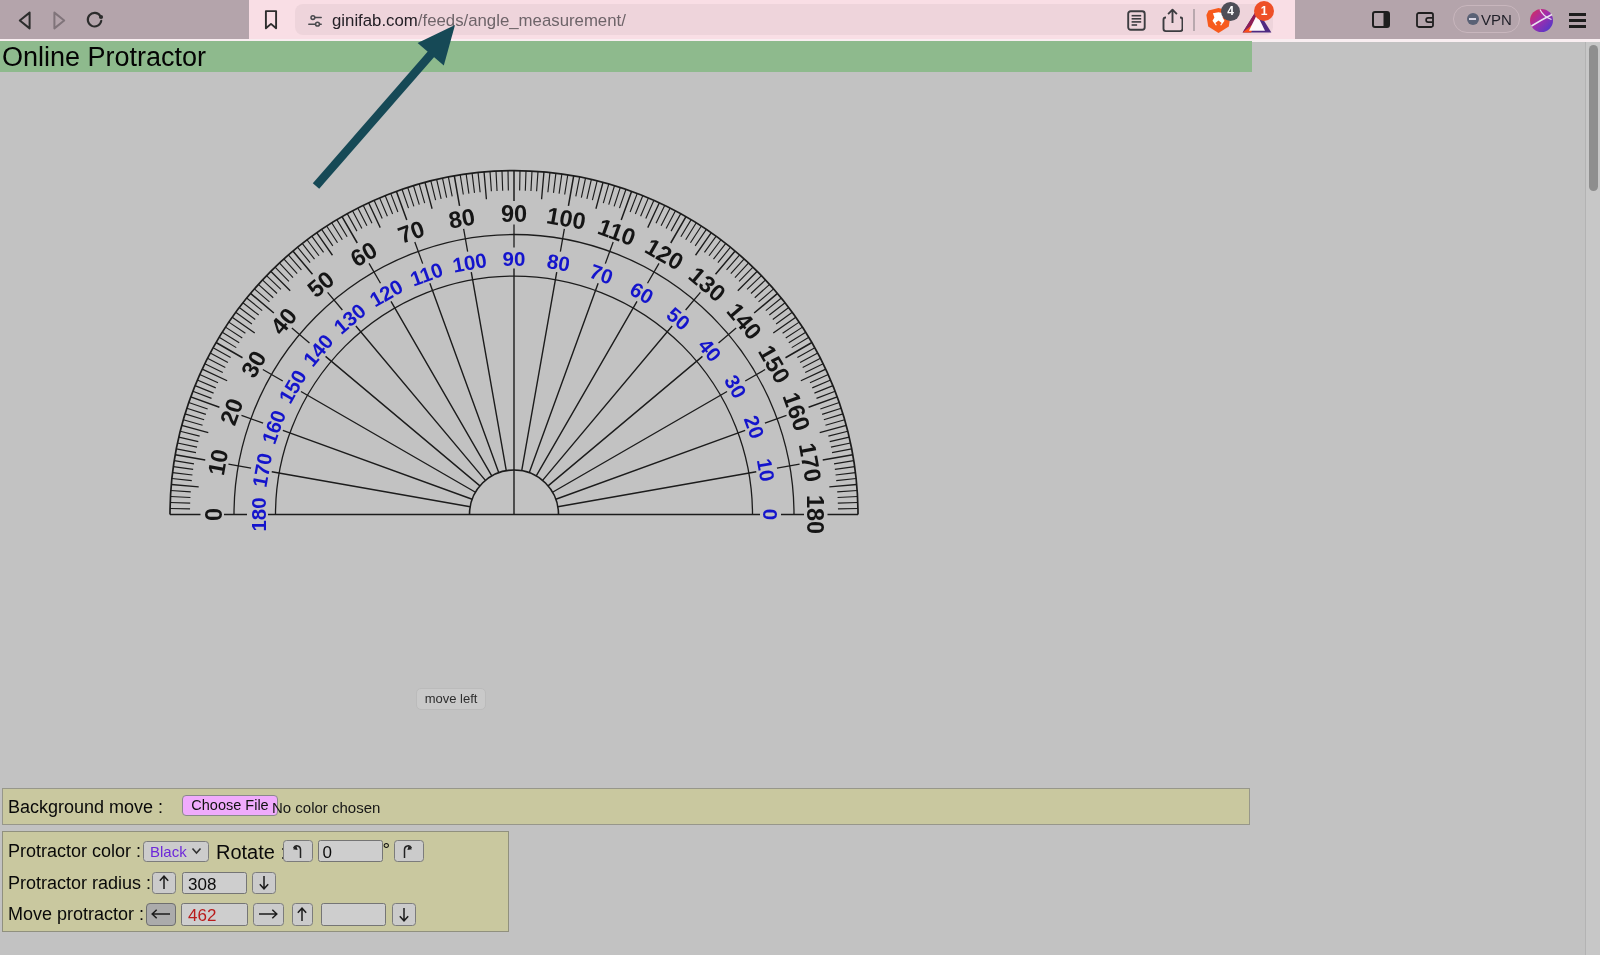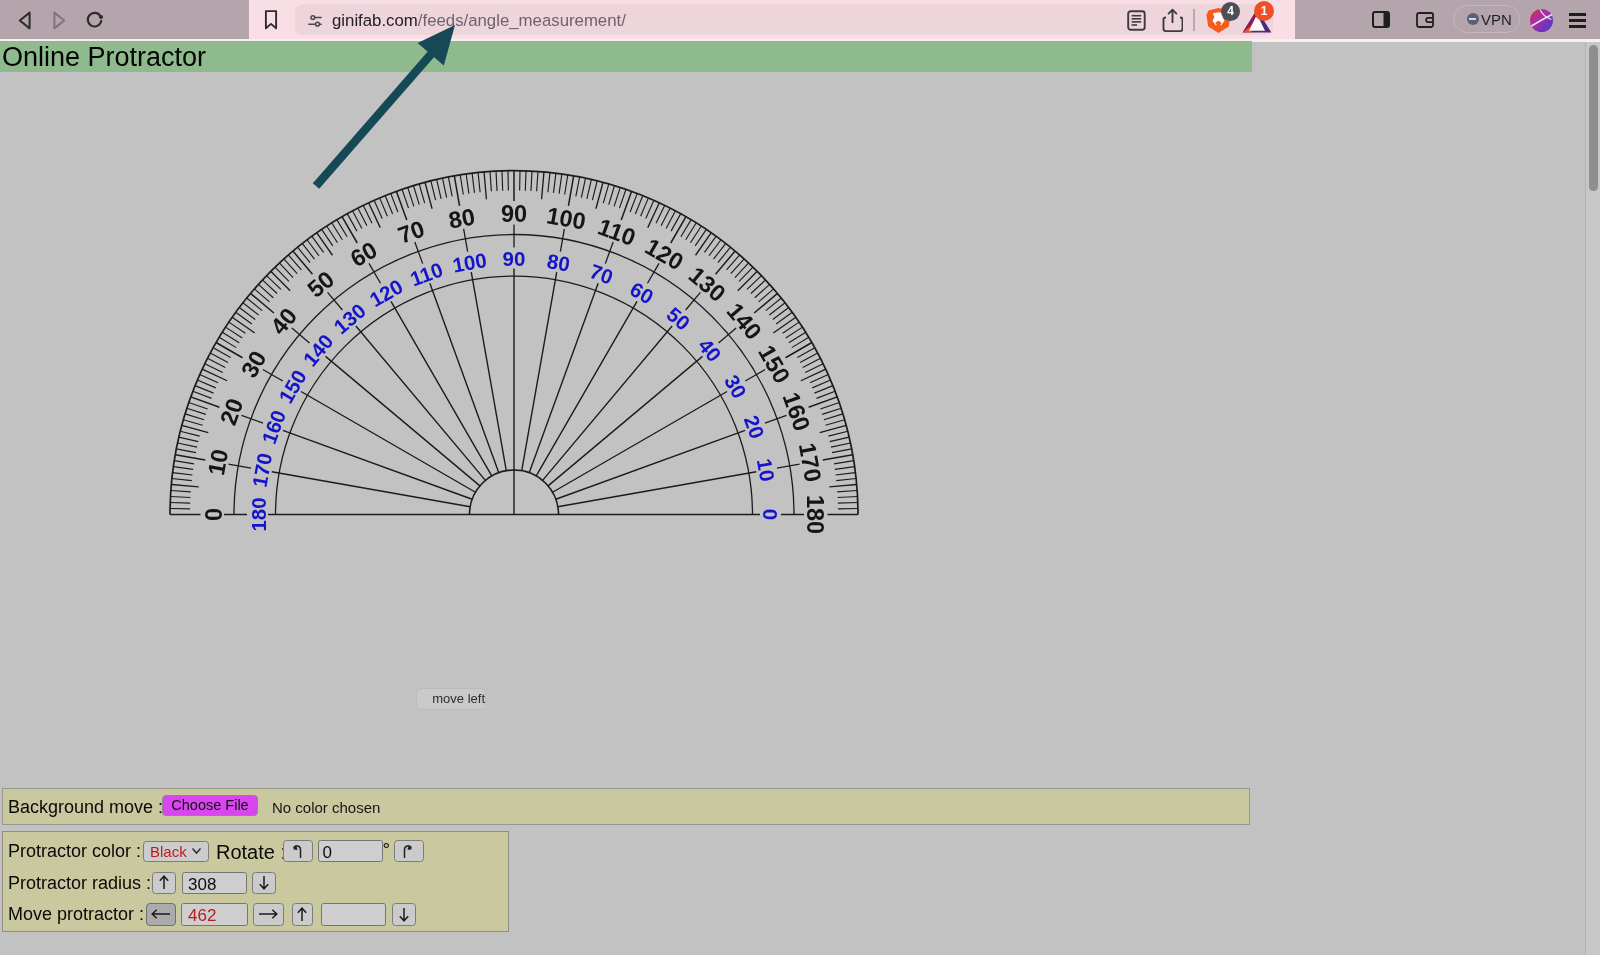--- a/index.html
+++ b/index.html
@@ -159,32 +159,32 @@
       <text transform="translate(766.11 470.05) rotate(80)" text-anchor="middle" dy="7.5">10</text>
       <text transform="translate(770 514.5) rotate(90)" text-anchor="middle" dy="7.5">0</text>
     </g>
   </svg>
 
 <svg class="abs" style="left:300px;top:10px" width="170" height="190" viewBox="300 10 170 190">
   <path d="M316 186 L432.5 52.5" stroke="#164956" stroke-width="8.5" fill="none"></path>
   <path d="M455 25 L443.8 65.5 L417.6 42.9 Z" fill="#164956"></path>
 </svg>
 
-<div class="abs" style="left:416px;top:688px;width:70px;height:21.5px;background:#c9c9c9;border:1px solid #bbbbbb;border-radius:5px;font-size:13px;color:#2e2e2e;text-align:right;line-height:20px">move left</div>
+<div class="abs" style="left:416px;top:688px;width:70px;height:21.5px;background:#c9c9c9;border:1px solid #bbbbbb;border-radius:5px;font-size:13px;color:#2e2e2e;text-align:center;line-height:20px">move left</div>
 
 <div class="abs" style="left:2px;top:788px;width:1248px;height:37px;background:#c9c89f;border:1px solid #97978a"></div>
 <div class="abs" style="left:8px;top:797px;font-size:18px;color:#090909">Background move :</div>
-<div class="abs" style="left:162px;top:795px;width:96px;height:21px;background:#d946ef;border:1px solid #8a8a8a;border-radius:4px;font-size:14.5px;color:#111;text-align:center;line-height:19px">Choose File</div>
+<div class="abs" style="left:182px;top:795px;width:96px;height:21px;background:#f0abfc;border:1px solid #8a8a8a;border-radius:4px;font-size:14.5px;color:#111;text-align:center;line-height:19px">Choose File</div>
 <div class="abs" style="left:272px;top:799px;font-size:15px;color:#161616">No color chosen</div>
 
 <div class="abs" style="left:2px;top:831px;width:507px;height:101px;background:#c9c89f;border:1px solid #90907e"></div>
 
 <div class="abs" style="left:8px;top:841px;font-size:18px;color:#090909">Protractor color :</div>
 <div class="abs" style="left:142.5px;top:840.5px;width:66px;height:21px;background:#cccccc;border:1.5px solid #7c7c7c;border-radius:3.5px"></div>
-<div class="abs" style="left:150px;top:843px;font-size:15px;color:#b91c1c">Black</div>
+<div class="abs" style="left:150px;top:843px;font-size:15px;color:#6d28d9">Black</div>
 <svg class="abs" style="left:191px;top:847px" width="11" height="8" viewBox="0 0 11 8">
     <path d="M1.5 1.5 L5.5 6 L9.5 1.5" fill="none" stroke="#333" stroke-width="1.6"></path>
   </svg>
 <div class="abs" style="left:216px;top:841px;font-size:20px;color:#090909">Rotate :</div>
 <div class="abs" style="left:282.5px;top:840px;width:30px;height:22px;background:#cbcbcb;border:1.5px solid #7c7c7c;border-radius:3.5px"></div>
 <svg class="abs" style="left:289px;top:844px" width="16" height="15" viewBox="0 0 16 15">
   <path d="M11.5 14 V5.5 A3.6 3.6 0 0 0 4.6 4" fill="none" stroke="#222" stroke-width="1.5"></path>
   <path d="M7.2 1.2 L4 5.2 L8.6 6.1" fill="#222"></path>
 </svg>
 <div class="abs" style="left:318px;top:840px;width:65px;height:21.5px;background:#cecece;border:1.6px solid #757575;border-radius:2.5px"></div>

